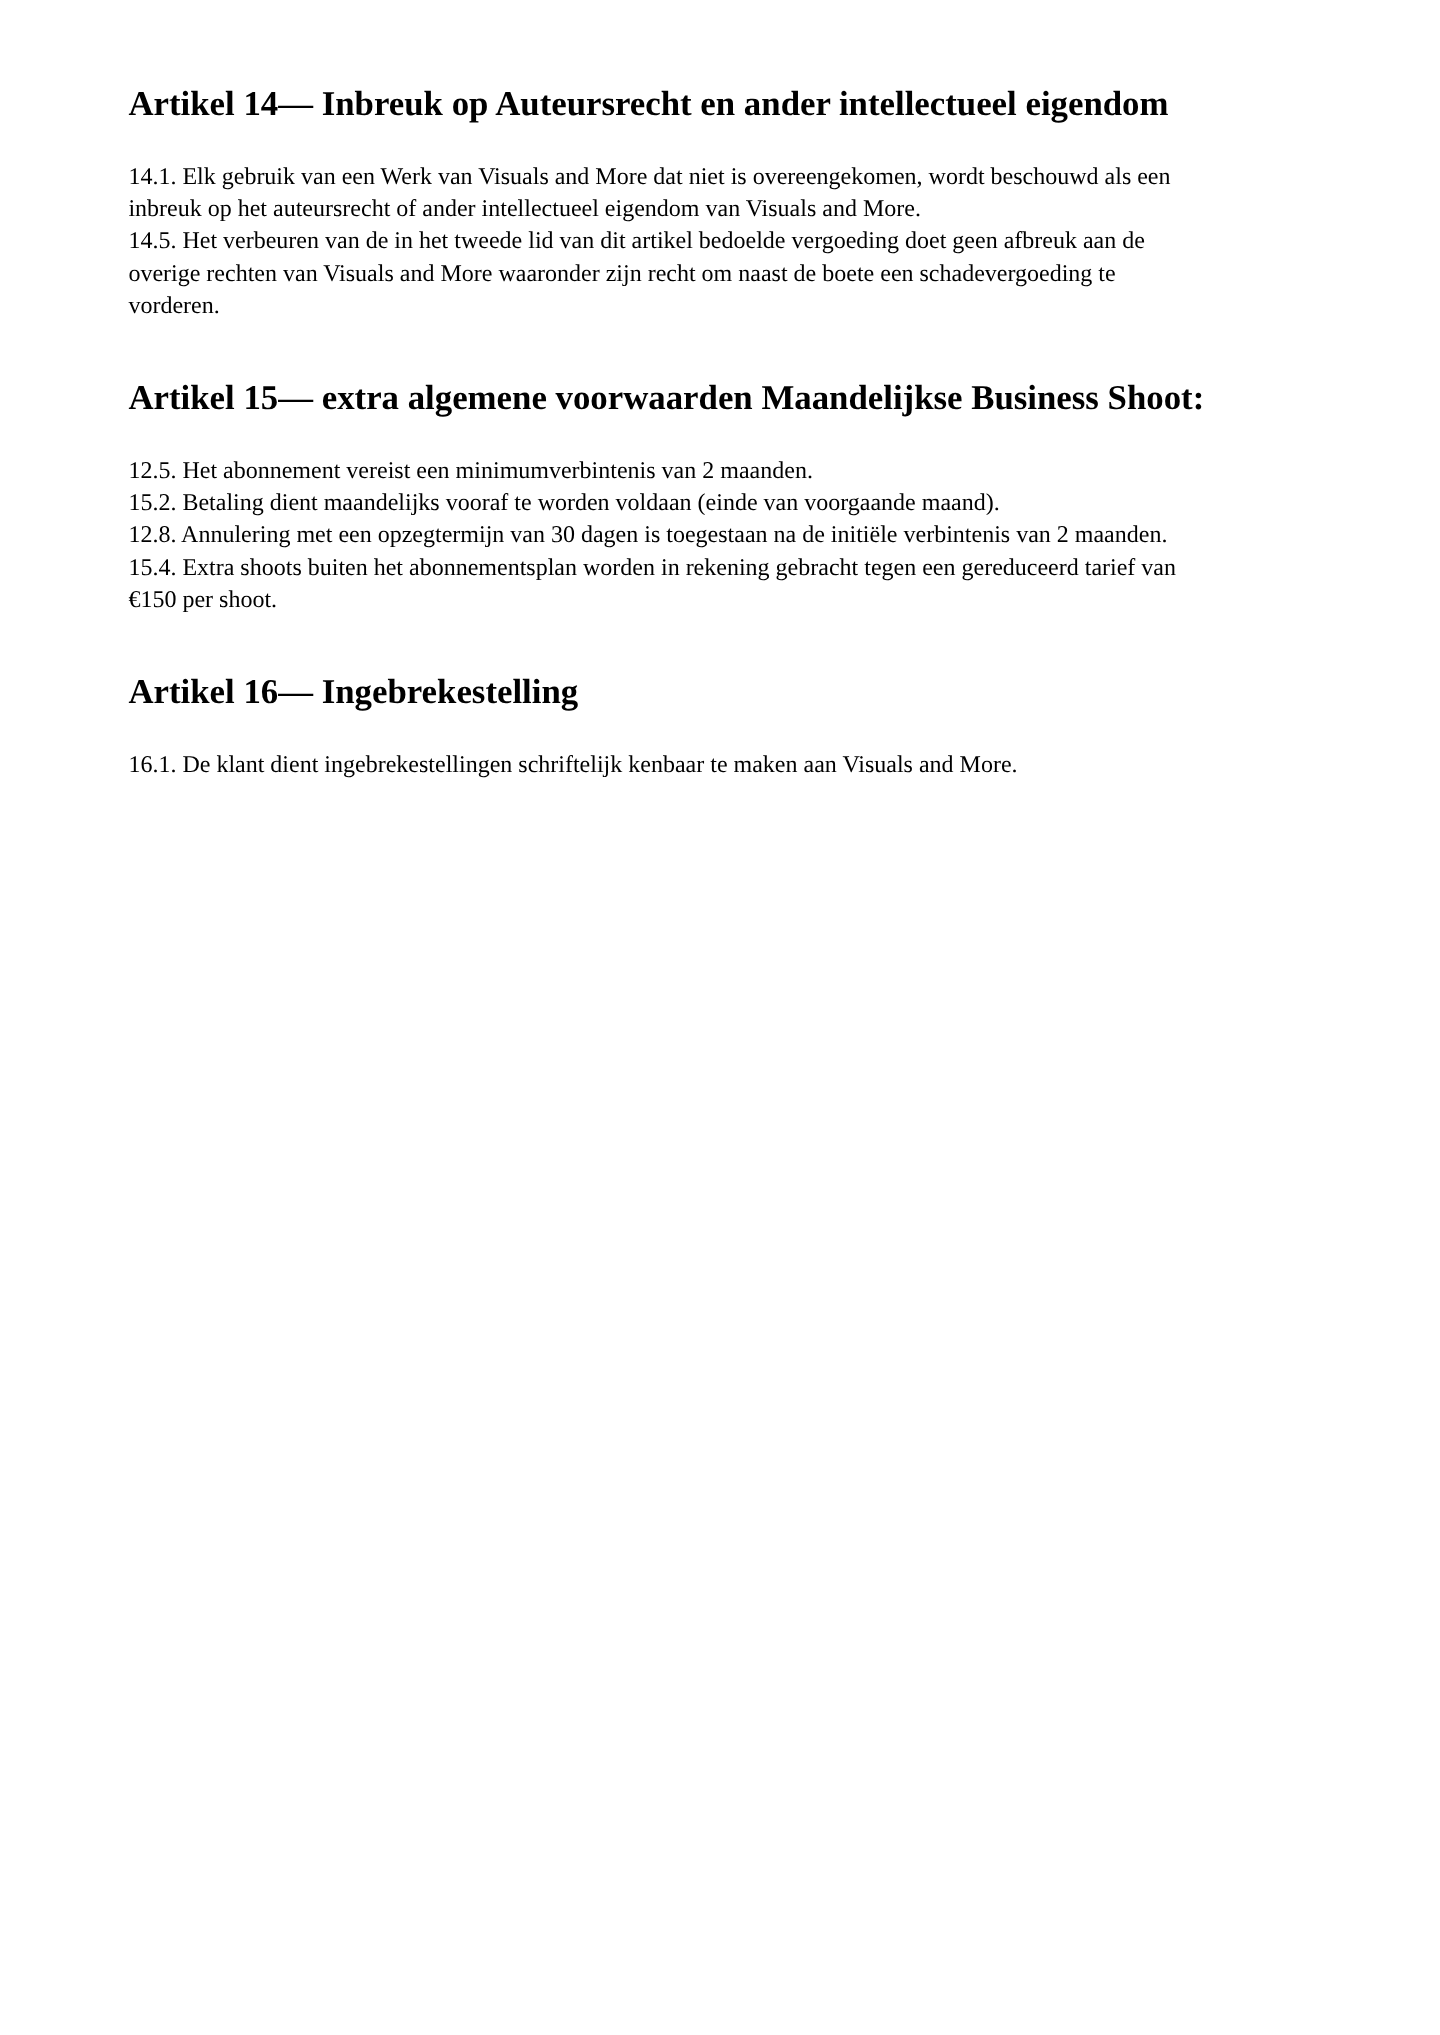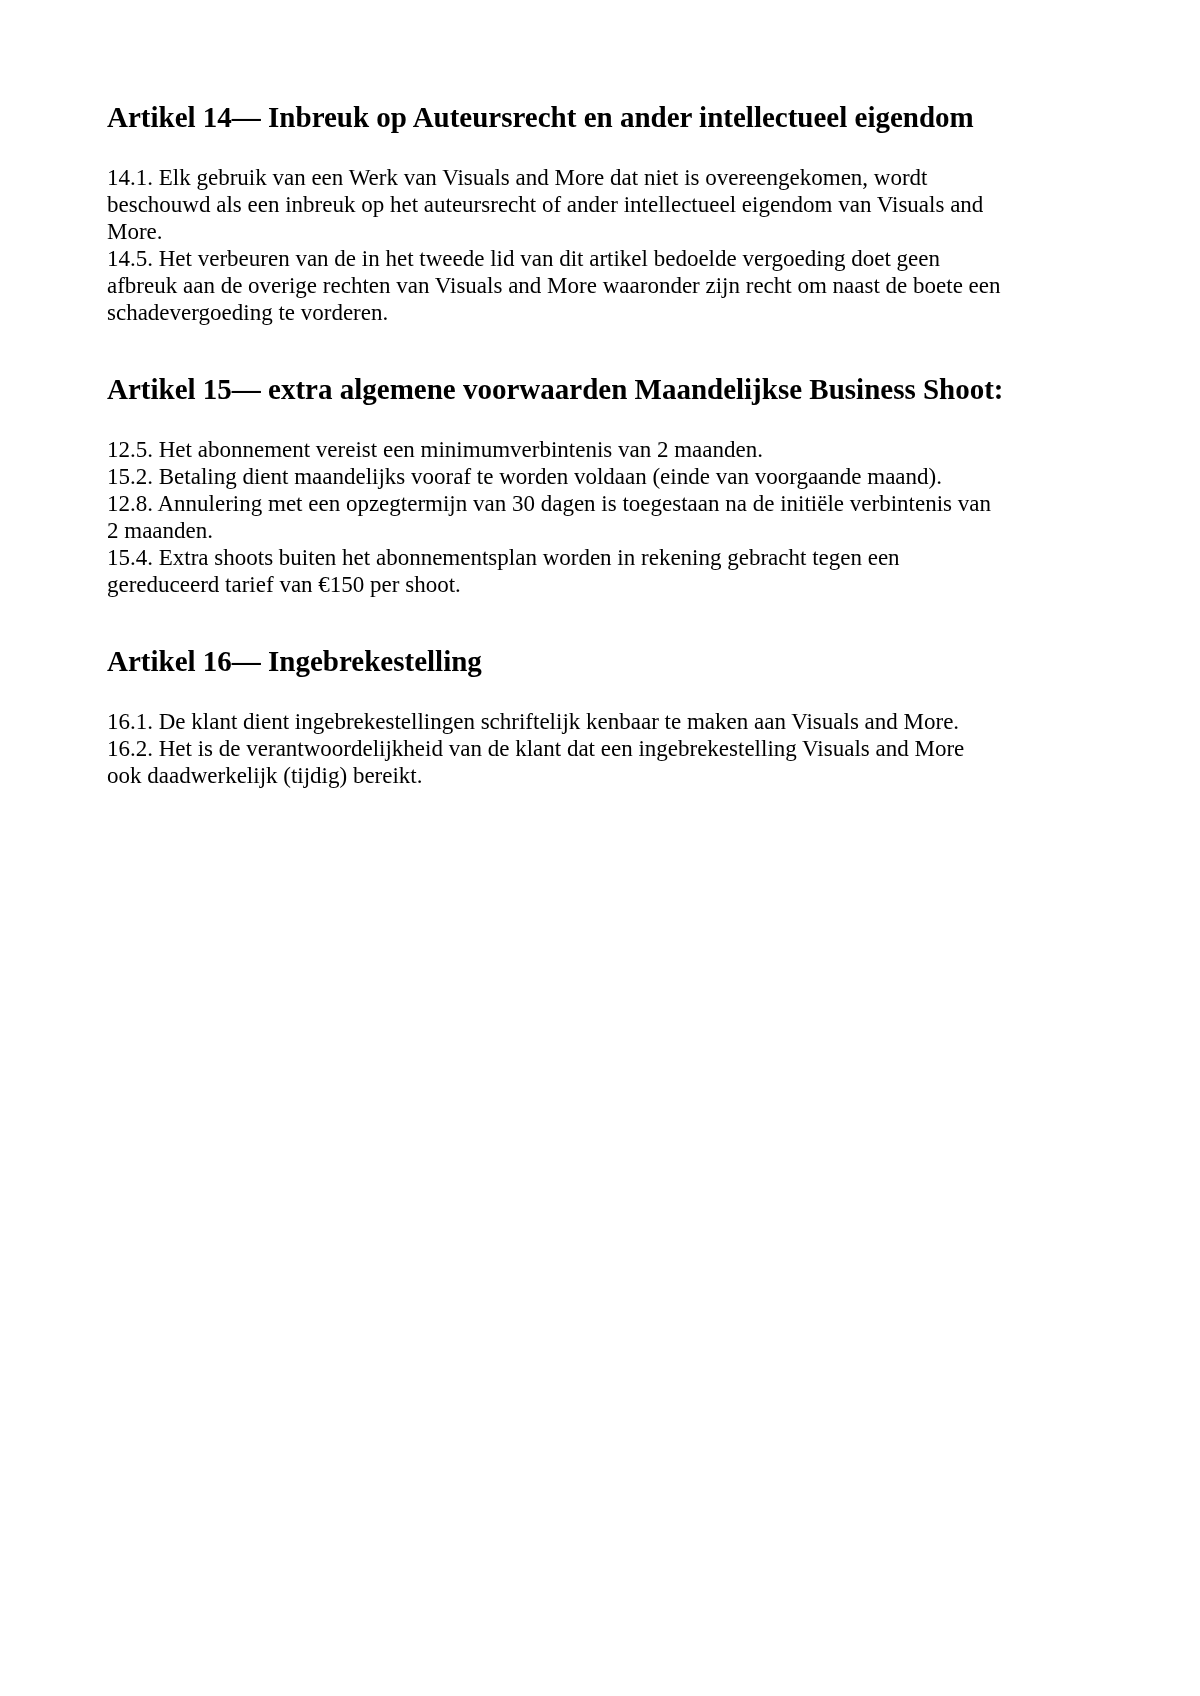--- a/index.html
+++ b/index.html
@@ -7,40 +7,40 @@
     padding: 0;
     background: #ffffff;
   }
   .page {
     position: relative;
     width: 1200px;
     height: 1504px;
     background: #ffffff;
     color: #000000;
     box-sizing: border-box;
-    padding: 100px 107px 0 107px;
+    padding: 70px 107px 0 107px;
     font-family: "Liberation Serif", "DejaVu Serif", serif;
     overflow: hidden;
   }
   .content {
     width: 895px;
   }
   section.article { margin: 0; }
   section.article + section.article { margin-top: 46px; }
   h2.article-heading {
     font-family: "Liberation Serif", "DejaVu Serif", serif;
     font-size: 29px;
     line-height: 34px;
     font-weight: bold;
     margin: 0 0 30px 0;
     color: #000000;
     white-space: nowrap;
   }
   .article-body p.clause {
-    font-size: 23px;
+    font-size: 20px;
     line-height: 27px;
     margin: 0;
     color: #000000;
   }
 </style>
 </head>
 <body>
 
 <div class="page">
   <div class="content">
@@ -60,18 +60,17 @@
         <p class="clause">15.2. Betaling dient maandelijks vooraf te worden voldaan (einde van voorgaande maand).</p>
         <p class="clause">12.8. Annulering met een opzegtermijn van 30 dagen is toegestaan na de initiële verbintenis van 2 maanden.</p>
         <p class="clause">15.4. Extra shoots buiten het abonnementsplan worden in rekening gebracht tegen een gereduceerd tarief van €150 per shoot.</p>
       </div>
     </section>
 
     <section class="article">
       <h2 class="article-heading">Artikel 16— Ingebrekestelling</h2>
       <div class="article-body">
         <p class="clause">16.1. De klant dient ingebrekestellingen schriftelijk kenbaar te maken aan Visuals and More.</p>
-        <p class="clause">16.2. Het is de verantwoordelijkheid van de klant dat een ingebrekestelling Visuals and More ook daadwerkelijk (tijdig) bereikt.</p>
       </div>
     </section>
 
   </div>
 </div>
 
 </body></html>

